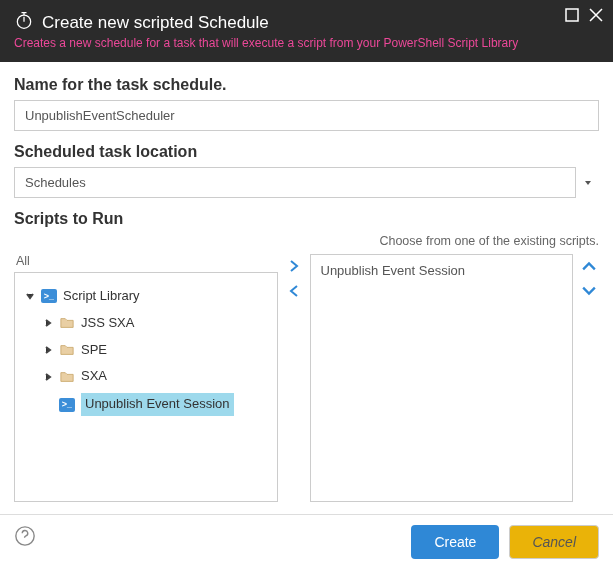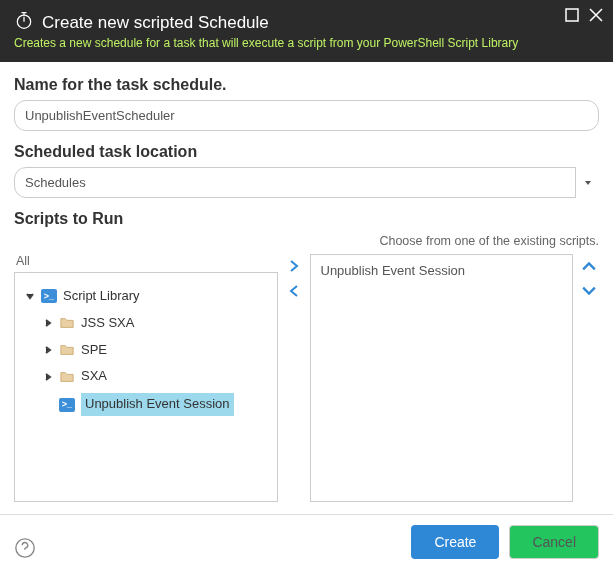--- a/index.html
+++ b/index.html
@@ -21,34 +21,34 @@
     position: relative;
   }
   .dialog-title-row { display:flex; align-items:flex-end; gap:8px; }
   .dialog-title {
     font-size: 17px;
     font-weight: 400;
     color: #fff;
   }
   .dialog-subtitle {
     font-size: 12px;
-    color: #bef264;
+    color: #ec4899;
     margin-top: 3px;
   }
   .window-controls {
     position: absolute; right: 10px; top: 8px; display:flex; gap:10px;
   }
   .window-controls svg { width:14px; height:14px; stroke:#fff; stroke-width:1.5; fill:none; cursor:pointer; }
   .timer-icon svg { width:20px; height:20px; stroke:#fff; stroke-width:1.5; fill:none; }
   .dialog-body { padding: 14px 14px 6px 14px; flex:1; display:flex; flex-direction:column; }
   .field-label { font-weight:600; font-size:16px; color:#333; margin-bottom:6px; }
   .field-sub { font-size:12.5px; color:#666; margin-bottom:6px;text-align:right; }
   .text-input {
     width:100%; border:1px solid #ccc; padding:7px 10px; font-size:13px;
-    color:#555; border-radius:12px;
+    color:#555; border-radius:0;
   }
   .location-wrap { position:relative; display:flex; align-items:stretch; }
   .location-wrap .text-input { padding-right:30px; }
   .dropdown-toggle {
     position:absolute; right:0; top:0; bottom:0; width:24px;
     border-left:1px solid #ccc; display:flex; align-items:center; justify-content:center;
     background:#fff; cursor:pointer;
   }
   .dropdown-toggle svg { width:8px; height:8px; }
   .gap { height:12px; }
@@ -73,29 +73,29 @@
     background:#9dd9ec; padding:1px 4px; display:inline-block;
   }
   .mover-col {
     width:20px; display:flex; flex-direction:column; align-items:center; padding-top:6px; gap:10px;
   }
   .mover-col svg { width:12px; height:12px; cursor:pointer; }
   .reorder-col { width:20px; display:flex; flex-direction:column; align-items:center; padding-top:6px; gap:6px; }
   .reorder-col svg { width:14px; height:14px; cursor:pointer; }
   .selected-list { padding:8px 10px; font-size:13px; color:#555; }
   .dialog-footer {
-    padding:10px 14px 12px 14px; display:flex; align-items:flex-end; gap:10px;
+    padding:10px 14px 12px 14px; display:flex; align-items:flex-start; gap:10px;
     border-top:1px solid #ddd;
   }
   .footer-spacer { flex:1; }
   .btn {
     padding:8px 22px; font-size:14px; border-radius:4px; cursor:pointer; border:1px solid transparent;
   }
   .btn-primary { background:#2f88d6; color:#fff; }
-  .btn-secondary { background:#22c55e; color:#555; border-color:#ccc; }
+  .btn-secondary { background:#eab308; color:#555; border-color:#ccc;font-style:italic; }
   .help-icon { color:#777; display:inline-flex; }
   .help-icon svg { width:22px; height:22px; stroke:#888; stroke-width:1.5; fill:none; }
   .script-icon { width:16px; height:14px; background:#3c8ed8; border-radius:2px; display:inline-flex; align-items:center; justify-content:center; color:#fff; font-size:9px; font-weight:bold;}
   .folder-icon svg { width:14px; height:14px; fill:#e9cfa4; stroke:#c9a86d; stroke-width:1; }
   .list-pane-outer { display:flex; flex-direction:column; flex:1; }
 </style>
 </head>
 <body>
 
 <div class="dialog-header">

